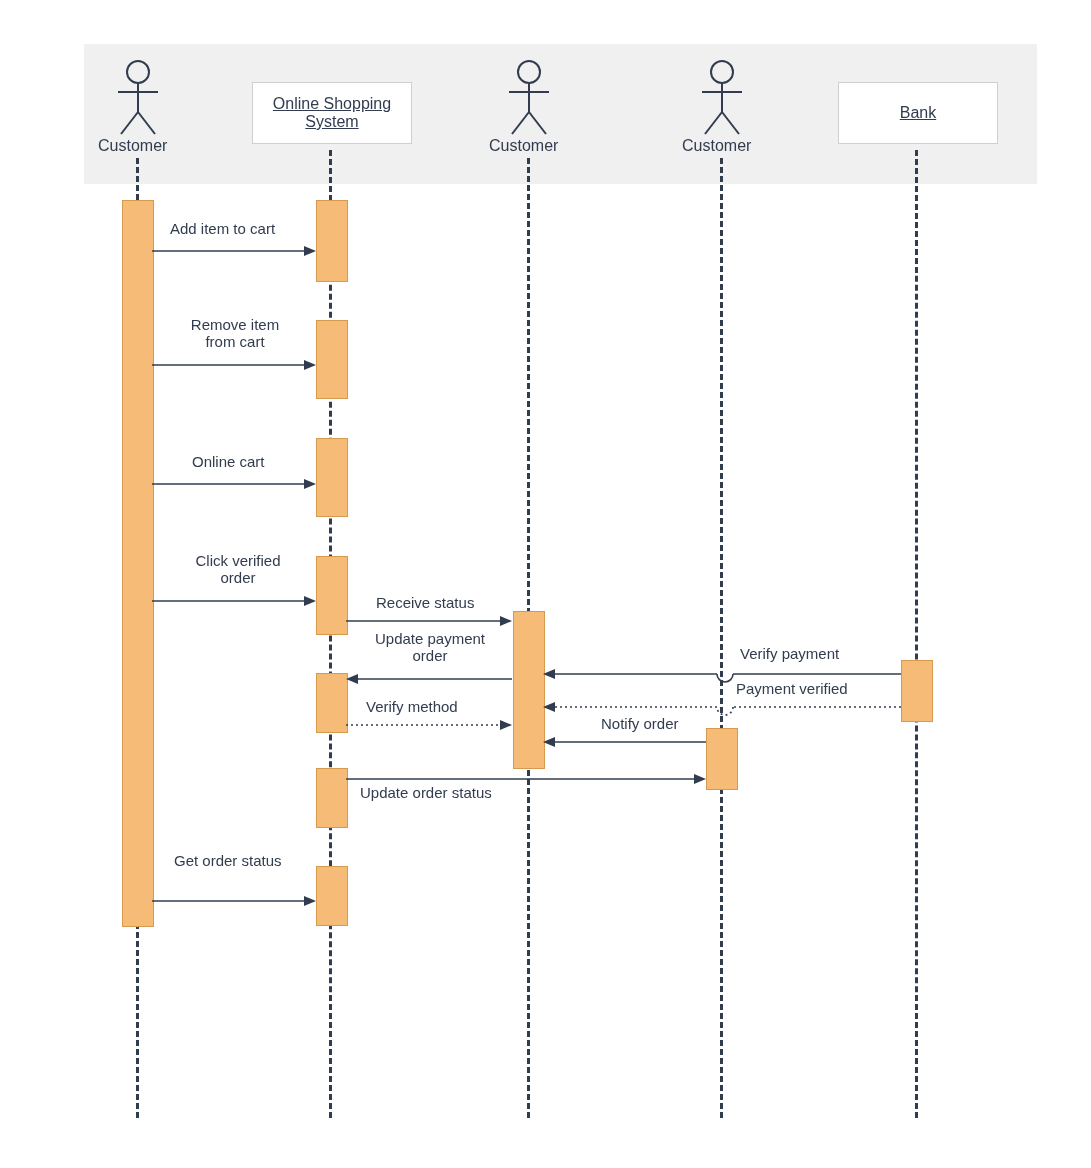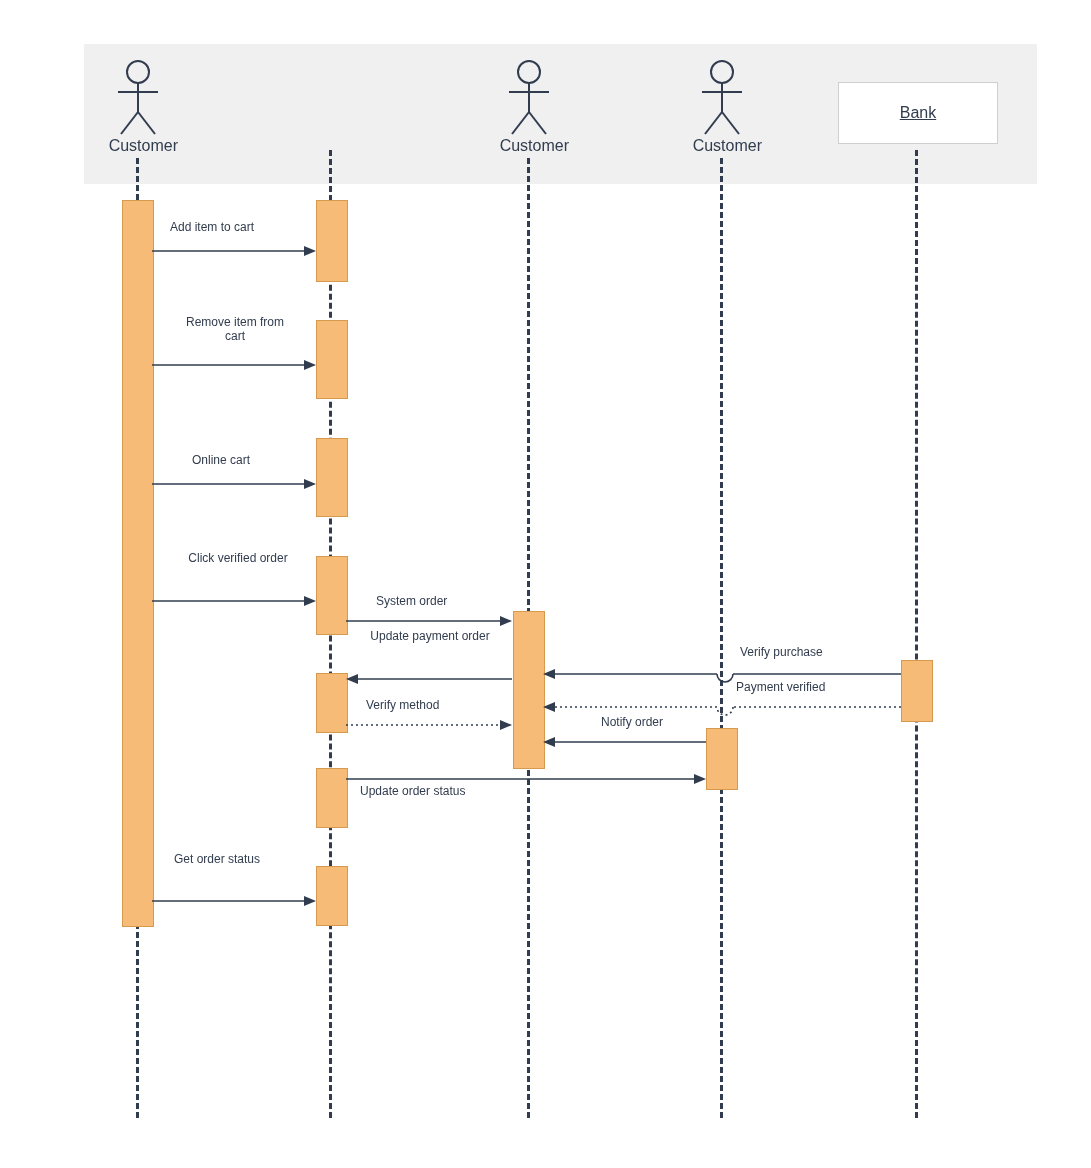--- a/index.html
+++ b/index.html
@@ -1,42 +1,45 @@
 <!DOCTYPE html>
 <html><head>
 <meta charset="utf-8">
 <style>
   html,body{margin:0;padding:0;background:#fff;font-family:Arial,Helvetica,sans-serif;color:#313c4e}
   #stage{position:relative;width:1091px;height:1168px;background:#fff}
   .header{position:absolute;background:#f0f0f0}
   .box{position:absolute;background:#fff;border:1px solid #cfcfcf;display:flex;align-items:center;justify-content:center;text-align:center;font-size:16px;text-decoration:underline;color:#313c4e}
-  .actor-label{position:absolute;font-size:16px;text-align:right;color:#313c4e}
+  .actor-label{position:absolute;font-size:16px;text-align:left;color:#313c4e}
   .lifeline{position:absolute;border-left:3px dashed #313c4e;width:0}
   .bar{position:absolute;background:#f6bb76;border:1px solid #d69a4f}
   .bar.bank{background:#f6bb76}
-  .msg{position:absolute;font-size:12px;text-align:center;color:#313c4e;white-space:nowrap}
+  .msg{position:absolute;font-size:15px;text-align:center;color:#313c4e;white-space:nowrap}
   .msg.two{white-space:normal;line-height:1.15}
   svg.arrow{position:absolute;overflow:visible}
 </style>
 </head>
 <body>
 
 <div id="stage">
 
   <div class="header" style="left:84px;top:44px;width:953px;height:140px"></div>
 
   <svg class="arrow" style="left:113px;top:60px;width:50px;height:75px">
     <circle cx="25" cy="12" r="11" fill="none" stroke="#313c4e" stroke-width="2"></circle>
     <line x1="25" y1="23" x2="25" y2="52" stroke="#313c4e" stroke-width="2"></line>
     <line x1="5" y1="32" x2="45" y2="32" stroke="#313c4e" stroke-width="2"></line>
     <line x1="25" y1="52" x2="8" y2="74" stroke="#313c4e" stroke-width="2"></line>
     <line x1="25" y1="52" x2="42" y2="74" stroke="#313c4e" stroke-width="2"></line>
   </svg>
   <div class="actor-label" style="left:98px;top:137px;width:80px">Customer</div>
 
+  <div class="box" style="left:252px;top:82px;width:158px;height:60px">
+    <span>Online Shopping System</span>
+  </div>
 
   <svg class="arrow" style="left:504px;top:60px;width:50px;height:75px">
     <circle cx="25" cy="12" r="11" fill="none" stroke="#313c4e" stroke-width="2"></circle>
     <line x1="25" y1="23" x2="25" y2="52" stroke="#313c4e" stroke-width="2"></line>
     <line x1="5" y1="32" x2="45" y2="32" stroke="#313c4e" stroke-width="2"></line>
     <line x1="25" y1="52" x2="8" y2="74" stroke="#313c4e" stroke-width="2"></line>
     <line x1="25" y1="52" x2="42" y2="74" stroke="#313c4e" stroke-width="2"></line>
   </svg>
   <div class="actor-label" style="left:489px;top:137px;width:80px">Customer</div>
 
@@ -88,39 +91,39 @@
     <line x1="0" y1="7" x2="156" y2="7" stroke="#313c4e" stroke-width="1.6"></line>
     <polygon points="164,7 152,2 152,12" fill="#313c4e"></polygon>
   </svg>
 
   <div class="msg two" style="left:178px;top:552px;width:120px">Click verified order</div>
   <svg class="arrow" style="left:152px;top:594px;width:165px;height:14px">
     <line x1="0" y1="7" x2="156" y2="7" stroke="#313c4e" stroke-width="1.6"></line>
     <polygon points="164,7 152,2 152,12" fill="#313c4e"></polygon>
   </svg>
 
-  <div class="msg" style="left:376px;top:594px">System order</div>
+  <div class="msg" style="left:376px;top:594px">Receive status</div>
   <svg class="arrow" style="left:346px;top:614px;width:168px;height:14px">
     <line x1="0" y1="7" x2="158" y2="7" stroke="#313c4e" stroke-width="1.6"></line>
     <polygon points="166,7 154,2 154,12" fill="#313c4e"></polygon>
   </svg>
 
   <div class="msg two" style="left:370px;top:630px;width:120px">Update payment order</div>
   <svg class="arrow" style="left:346px;top:672px;width:168px;height:14px">
     <line x1="166" y1="7" x2="10" y2="7" stroke="#313c4e" stroke-width="1.6"></line>
     <polygon points="0,7 12,2 12,12" fill="#313c4e"></polygon>
   </svg>
 
   <div class="msg" style="left:366px;top:698px">Verify method</div>
   <svg class="arrow" style="left:346px;top:718px;width:168px;height:14px">
     <line x1="0" y1="7" x2="158" y2="7" stroke="#313c4e" stroke-width="1.6" stroke-dasharray="2 3"></line>
     <polygon points="166,7 154,2 154,12" fill="#313c4e"></polygon>
   </svg>
 
-  <div class="msg" style="left:740px;top:645px">Verify purchase</div>
+  <div class="msg" style="left:740px;top:645px">Verify payment</div>
   <svg class="arrow" style="left:543px;top:665px;width:360px;height:20px">
     <line x1="358" y1="9" x2="190" y2="9" stroke="#313c4e" stroke-width="1.6"></line>
     <path d="M190 9 A8 8 0 0 1 174 9" fill="none" stroke="#313c4e" stroke-width="1.6"></path>
     <line x1="174" y1="9" x2="10" y2="9" stroke="#313c4e" stroke-width="1.6"></line>
     <polygon points="0,9 12,4 12,14" fill="#313c4e"></polygon>
   </svg>
 
   <div class="msg" style="left:736px;top:680px">Payment verified</div>
   <svg class="arrow" style="left:543px;top:698px;width:360px;height:20px">
     <line x1="358" y1="9" x2="190" y2="9" stroke="#313c4e" stroke-width="1.6" stroke-dasharray="2 3"></line>

